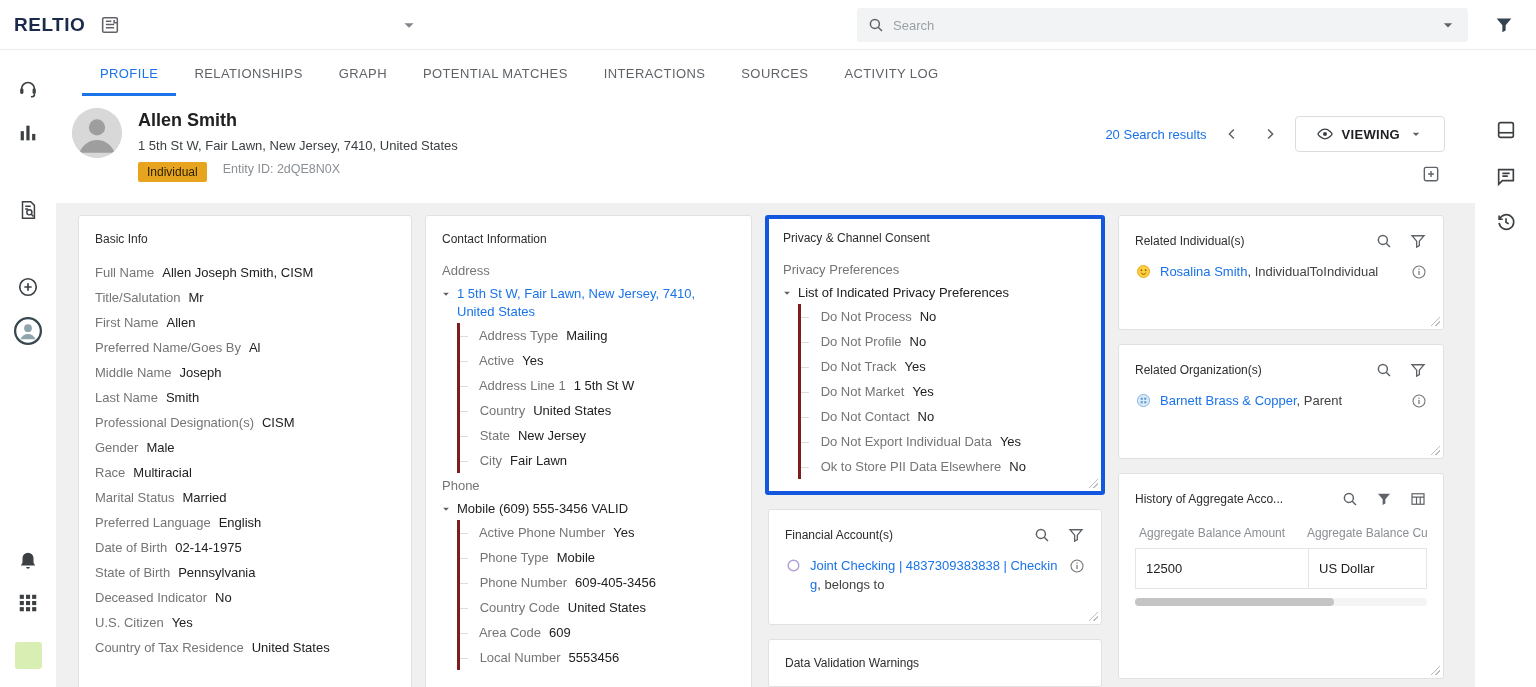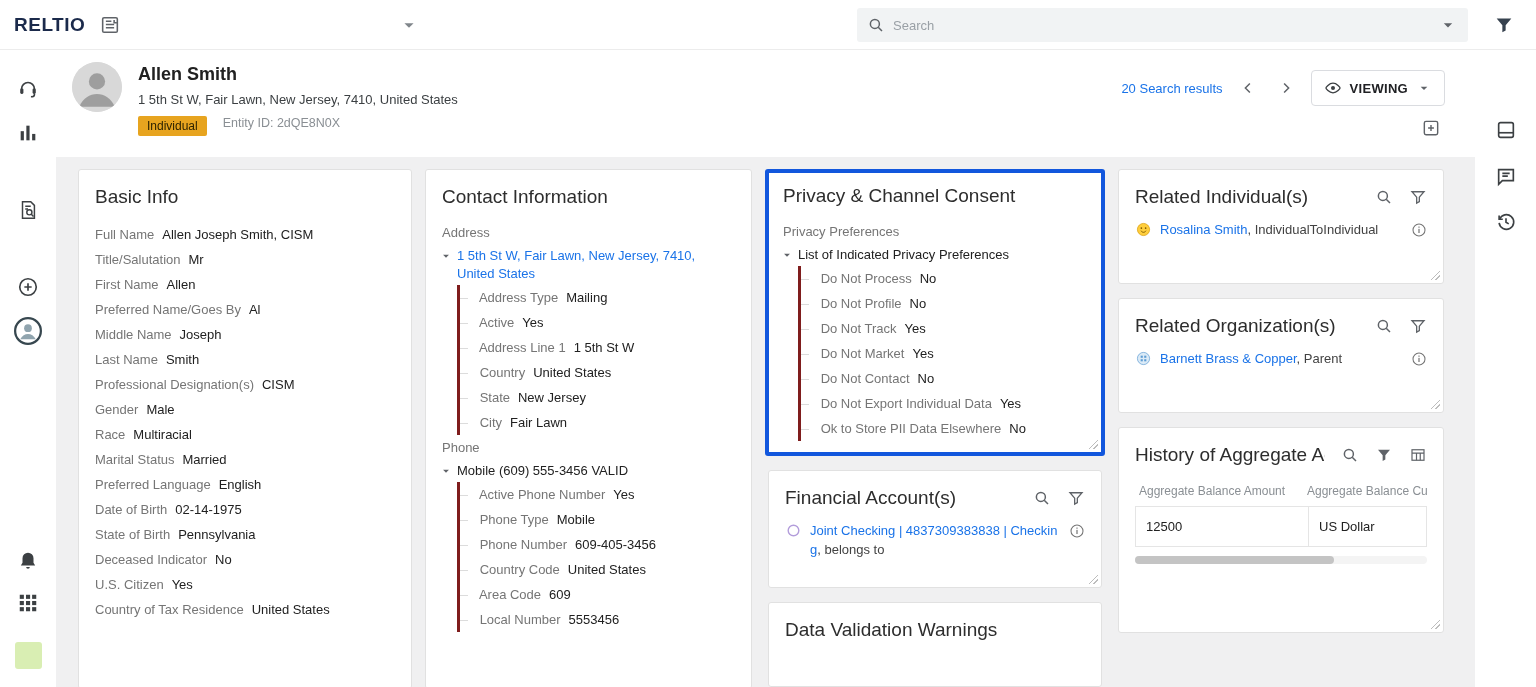--- a/index.html
+++ b/index.html
@@ -36,32 +36,32 @@
   .avatar { width:50px; height:50px; border-radius:50%; overflow:hidden; background:#d8d8d8; float:left; }
   .pinfo { margin-left:66px; }
   .pname { font-size:18px; font-weight:bold; color:#212121; line-height:24px; }
   .paddr { margin-top:6px; font-size:13px; color:#3c4043; }
   .prow { margin-top:9px; display:flex; align-items:flex-start; }
   .badge { background:#e7a41f; color:#2d2300; font-size:12px; padding:3px 9px; border-radius:2px; font-weight:500; }
   .entity { margin-left:16px; color:#8a8f94; font-size:12.5px; }
   .pright { position:absolute; top:20px; right:30px; display:flex; align-items:center; gap:12px; }
   .results-link { color:#1a73e8; font-size:13px; cursor:pointer; }
   .nav-chev { color:#5f6368; cursor:pointer; padding:0 4px; }
-  .viewing-btn { display:flex; align-items:center; gap:8px; border:1px solid #dadce0; border-radius:4px; background:#fff; height:36px; padding:0 12px; font-size:13px; font-weight:600; letter-spacing:.3px; color:#202124; cursor:pointer; font-family:inherit; }
+  .viewing-btn { display:flex; align-items:center; gap:8px; border:1px solid #dadce0; border-radius:4px; background:#fff; height:36px; padding:0 20px; font-size:13px; font-weight:600; letter-spacing:.3px; color:#202124; cursor:pointer; font-family:inherit; }
   .annot-icon { position:absolute; right:34px; top:68px; color:#5f6368; cursor:pointer; }
 
   
   .content { flex:1; background:#f0f0f1; padding:12px 27px 0 22px; display:flex; gap:13px; overflow:hidden; }
   .card { background:#fff; border:1px solid #e1e1e1; border-radius:3px; position:relative; padding:16px 16px 10px 16px; overflow:hidden; }
   .c1 { width:334px; height:520px; flex:none; }
   .c2 { width:327px; height:520px; flex:none; }
   .c3 { width:340px; flex:none; display:flex; flex-direction:column; gap:14px; }
   .c4 { width:326px; flex:none; display:flex; flex-direction:column; gap:14px; }
   .c3 .card:not(.highlight) { margin:0 3px; }
-  .card-title { font-size:19px; font-weight:400; color:#2d2d2d; margin-bottom:14px; }
+  .card-title { font-size:12px; font-weight:400; color:#2d2d2d; margin-bottom:14px; }
   .card-head { display:flex; align-items:center; gap:16px; margin-bottom:12px; }
   .card-head .card-title { flex:1; margin-bottom:0; white-space:nowrap; overflow:hidden; }
   .head-icon { color:#5f6368; cursor:pointer; flex:none; }
 
   .frow { display:flex; gap:8px; line-height:25px; white-space:nowrap; overflow:hidden; }
   .flabel { color:#757575; flex:none; }
   .fvalue { color:#212121; }
 
   .sect-label { color:#757575; line-height:22px; margin-top:2px; }
   .tree-parent { position:relative; padding-left:15px; line-height:18px; margin:3px 0 2px 0; }
@@ -214,20 +214,29 @@
     <svg width="22" height="22" viewBox="0 0 24 24" fill="none" stroke="currentColor" stroke-width="1.8">
         <path d="M4.5 5v4h4"></path>
         <path d="M5 9a8 8 0 1 1-.5 4"></path>
         <path d="M12 8v4.2l3 1.8"></path>
       </svg>
   </span>
 </aside>
 
 <div class="main">
 
+  <nav class="tabs">
+    <span class="tab active">PROFILE</span>
+    <span class="tab">RELATIONSHIPS</span>
+    <span class="tab">GRAPH</span>
+    <span class="tab">POTENTIAL MATCHES</span>
+    <span class="tab">INTERACTIONS</span>
+    <span class="tab">SOURCES</span>
+    <span class="tab">ACTIVITY LOG</span>
+  </nav>
 
   <div class="profile-header">
     <div class="avatar">
       <svg width="50" height="50" viewBox="0 0 24 24">
           <circle cx="12" cy="12" r="12" fill="#d8d8d8"></circle>
           <circle cx="12" cy="9.3" r="3.9" fill="#9e9e9e"></circle>
           <path d="M3.5 21.5c1.6-4.2 5.1-6.2 8.5-6.2s6.9 2 8.5 6.2" fill="#9e9e9e"></path>
         </svg>
     </div>
     <div class="pinfo">

